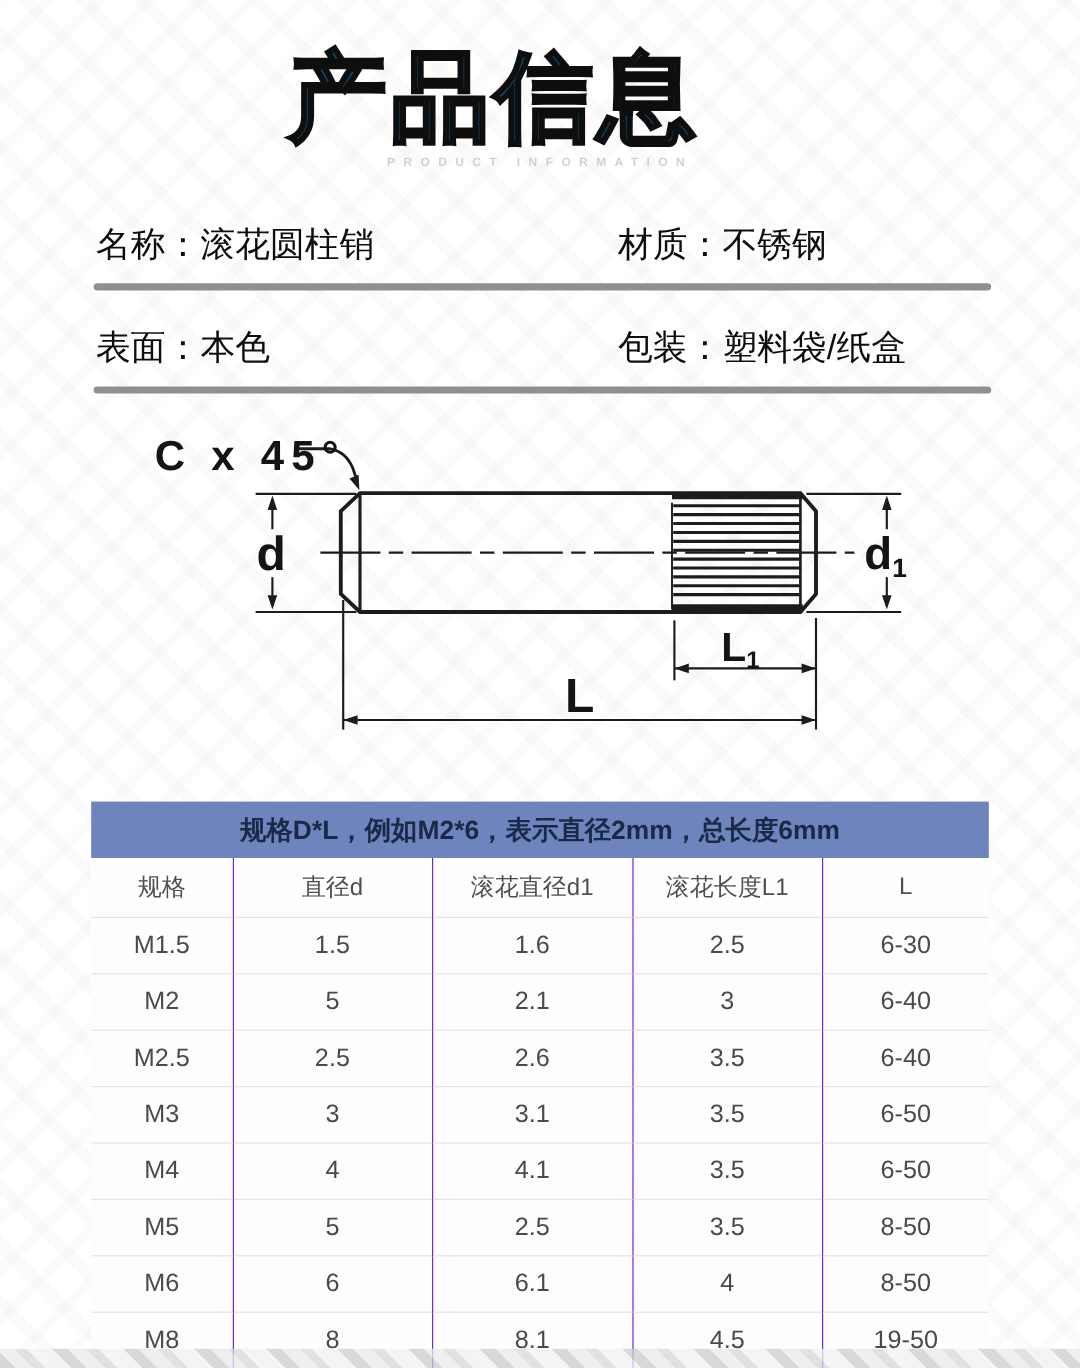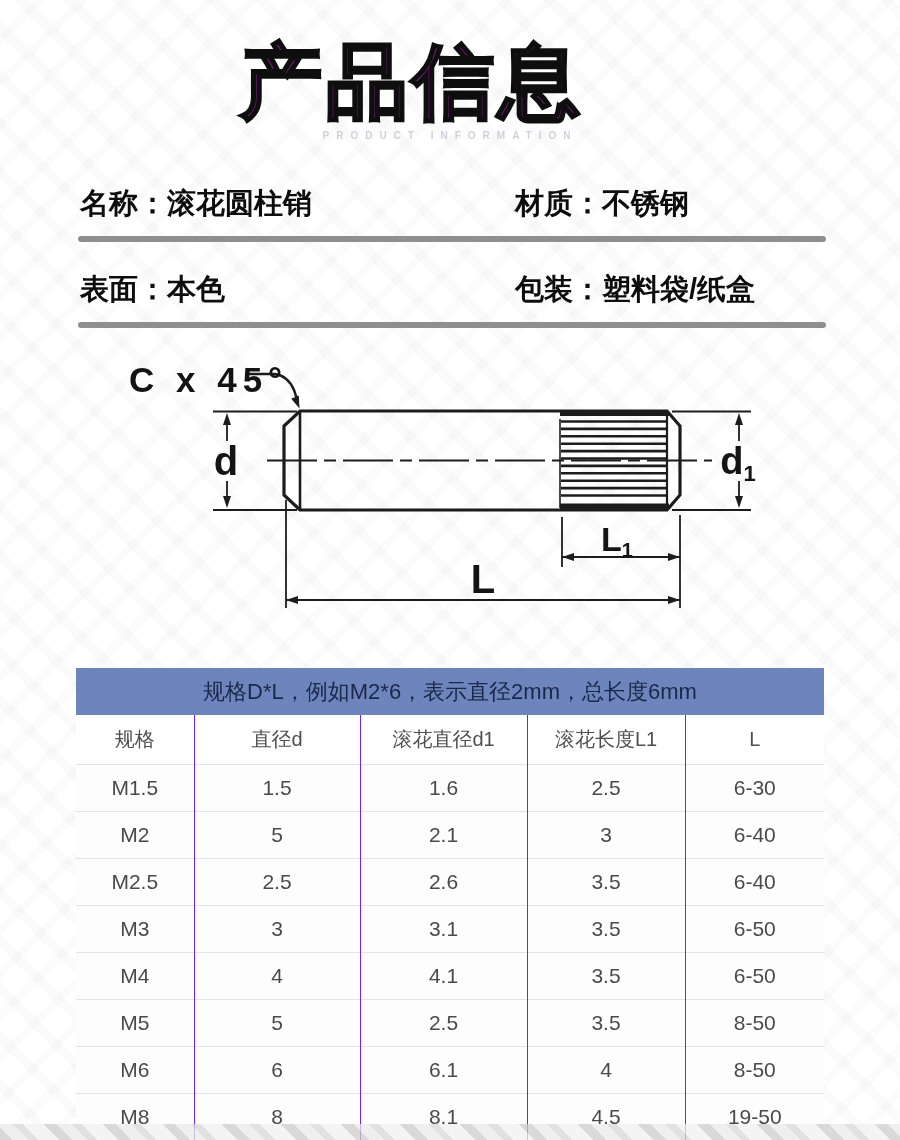--- a/index.html
+++ b/index.html
@@ -16,41 +16,41 @@
   
   .page::before{
     content:"";position:absolute;inset:0;pointer-events:none;
     background-image:
       repeating-linear-gradient(45deg, rgba(60,60,70,0.022) 0 10px, transparent 10px 34px),
       repeating-linear-gradient(-45deg, rgba(60,60,70,0.018) 0 8px, transparent 8px 30px);
   }
   
   .title{
     position:absolute;top:36px;left:0;width:824px;text-align:center;
-    font-size:82px;font-weight:900;color:#701a75;letter-spacing:4px;
+    font-size:82px;font-weight:900;color:#0c4a6e;letter-spacing:4px;
     -webkit-text-stroke:2.5px #0e0e0e;line-height:1.12;
   }
   .subtitle{
     position:absolute;top:130px;left:0;width:900px;text-align:center;
     font-size:10px;font-weight:bold;color:#ccd2dc;letter-spacing:7px;
   }
   
   .info{position:absolute;left:78px;top:178px;width:748px;}
   .info-row{position:relative;height:52px;}
-  .info-cell{position:absolute;top:6px;font-size:29px;color:#0d0d0d;font-weight:700;white-space:nowrap;}
+  .info-cell{position:absolute;top:6px;font-size:29px;color:#0d0d0d;font-weight:400;white-space:nowrap;}
   .info-cell.left{left:2px;}
   .info-cell.right{left:437px;}
   .info-divider{height:6px;background:#8f8f8f;border-radius:3px;margin:6px 0 22px 0;}
   
   .diagram{position:absolute;left:17px;top:340px;width:896px;height:300px;}
   
   .spec{position:absolute;left:76px;top:668px;width:748px;}
   .spec-banner{
     height:47px;line-height:47px;text-align:center;
-    font-size:22px;font-weight:normal;
+    font-size:22px;font-weight:bold;
   }
   table.spec-table{border-collapse:collapse;table-layout:fixed;width:748px;}
   .spec-table th{
     height:47px;font-size:20px;font-weight:normal;color:#4f4f4f;
     text-align:center;vertical-align:middle;background:#fefefe;
   }
   .spec-table td{
     height:44px;font-size:21px;color:#4a4a4a;
     text-align:center;vertical-align:middle;background:#fdfdfd;
   }

